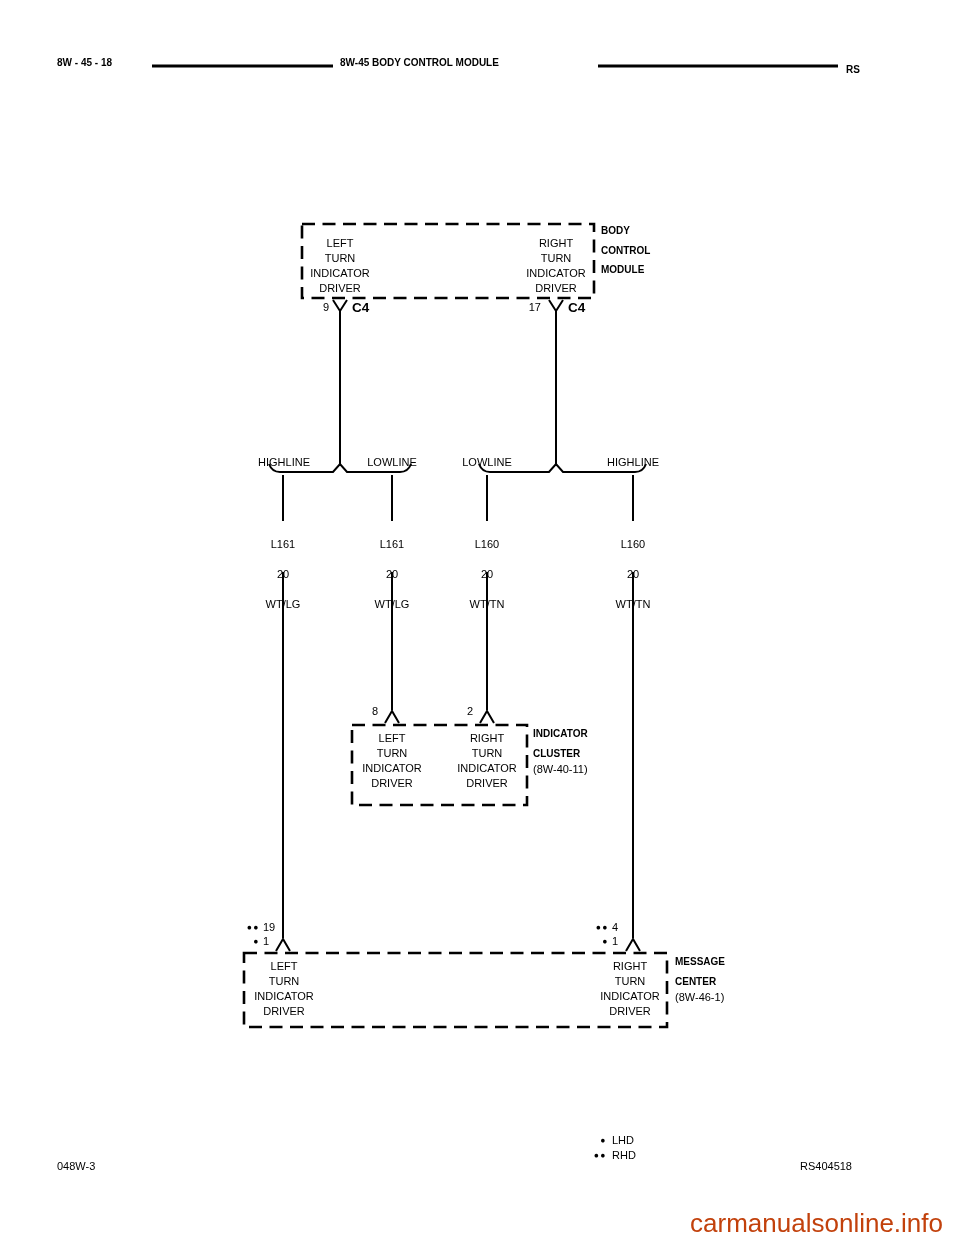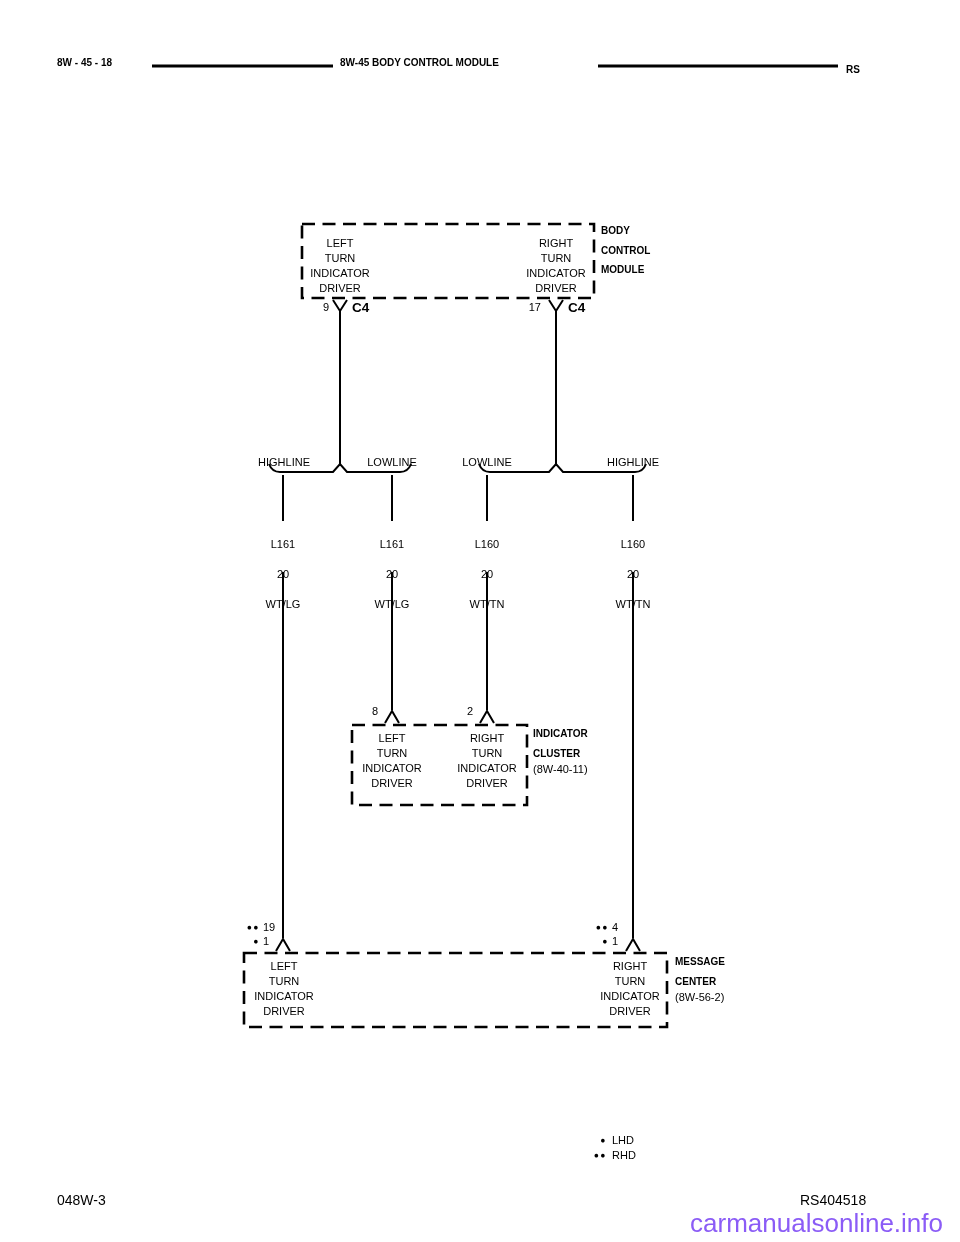--- a/index.html
+++ b/index.html
@@ -8,26 +8,26 @@
     font-family:"Liberation Sans", sans-serif; position:relative; overflow:hidden;
   }
   .page { position:absolute; left:0; top:0; width:960px; height:1242px; background:#fff; }
   .abs { position:absolute; }
   .lbl { font-size:11px; line-height:15px; text-align:center; white-space:pre-line; letter-spacing:0; }
   .blk { font-weight:bold; font-size:10px; line-height:19.5px; white-space:pre-line; }
   .hdr { font-weight:bold; font-size:10px; white-space:nowrap; }
   .pin { font-size:11px; text-align:right; }
   .c4  { font-weight:bold; font-size:13.5px; }
   .ref { font-size:11px; }
-  .ftr { font-size:14px;margin-top:32px; }
+  .ftr { font-size:11px; }
   .pinrow { display:flex; align-items:baseline; font-size:11px; height:14px; white-space:nowrap; }
   .dots { display:inline-block; width:17px; text-align:right; font-size:8.5px; letter-spacing:1.5px; margin-right:3px; position:relative; top:-1px; }
   .legendrow { display:flex; align-items:baseline; font-size:11px; height:15px; white-space:nowrap; }
   .legendrow .dots { width:22px; margin-right:5px; }
-  .watermark { font-size:26px; color:#8b5cf6; white-space:nowrap; }
+  .watermark { font-size:26px; color:#c2410c; white-space:nowrap; }
   svg .wire { stroke:#000; stroke-width:2; fill:none; }
   svg .thick { stroke:#000; stroke-width:3; fill:none; }
   svg .dashedbox { stroke:#000; stroke-width:2.6; fill:none; stroke-dasharray:13 7.5; }
 </style>
 </head>
 <body>
 
 <div class="page">
 
   <svg class="abs" style="left:0;top:0" width="960" height="1242" viewBox="0 0 960 1242">
@@ -148,21 +148,21 @@
   <div class="abs lbl" style="left:234px;top:959px;width:100px">LEFT
 TURN
 INDICATOR
 DRIVER</div>
   <div class="abs lbl" style="left:580px;top:959px;width:100px">RIGHT
 TURN
 INDICATOR
 DRIVER</div>
   <div class="abs blk" style="left:675px;top:952px">MESSAGE
 CENTER</div>
-  <div class="abs ref" style="left:675px;top:991px">(8W-56-2)</div>
+  <div class="abs ref" style="left:675px;top:991px">(8W-46-1)</div>
 
   <div class="abs" style="left:585px;top:1134px">
     <div class="legendrow">
       <span class="dots">●</span>
       <span>LHD</span>
     </div>
     <div class="legendrow">
       <span class="dots">●●</span>
       <span>RHD</span>
     </div>

